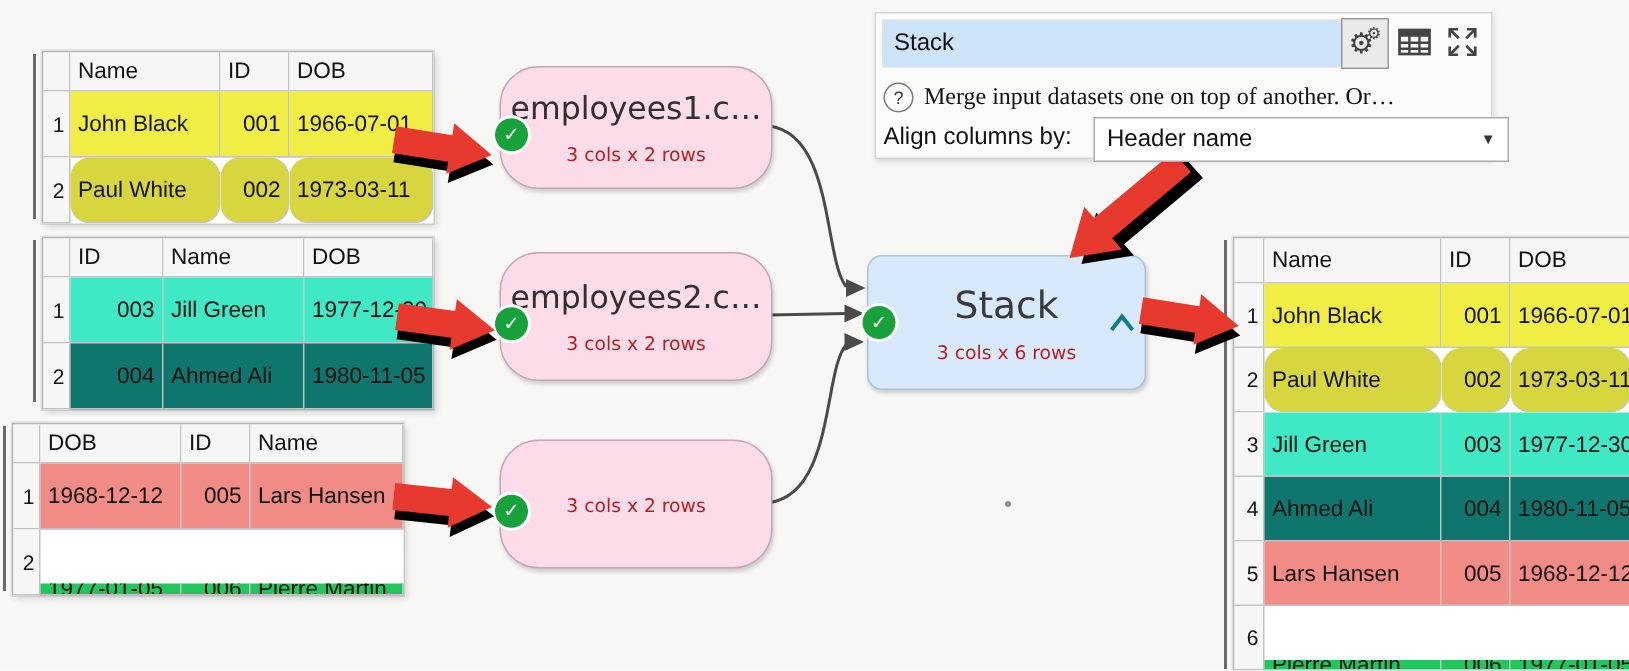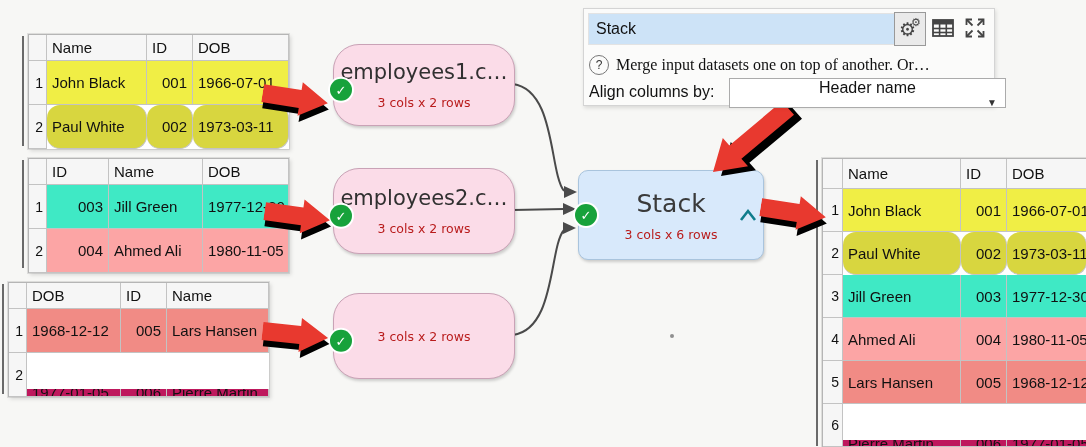--- a/index.html
+++ b/index.html
@@ -10,22 +10,22 @@
   .dtable{position:absolute;display:grid;background:#fff;z-index:2;
           border-top:1px solid #b5b5b5;border-left:1px solid #b5b5b5;
           box-shadow:0 0 0 1px rgba(150,150,150,.25),2px 2px 4px rgba(0,0,0,.13);
           font-size:15px;text-align:center;}
   .cell{border-right:1px solid #c3c3c3;border-bottom:1px solid #c3c3c3;
         display:flex;align-items:center;padding:0 5px;white-space:nowrap;overflow:hidden;}
   .hdr{background:#f6f6f6;}
   .rn{background:#f6f6f6;justify-content:flex-end;padding-right:3px;font-size:14px;}
   .num{justify-content:flex-end;}
   .c-y0{background:#F0EE45;} .c-y1{background:#D8D63F;border-radius:13px;}
-  .c-t0{background:#3FE9C5;} .c-t1{background:#fca5a5;}
-  .c-r0{background:#F18B85;} .c-r1{background:#be185d;margin-top:36px;}
+  .c-t0{background:#3FE9C5;} .c-t1{background:#0f766e;}
+  .c-r0{background:#F18B85;} .c-r1{background:#22c55e;margin-top:36px;}
   .edgebar{position:absolute;width:2px;background:#6a6a6a;z-index:2;}
 
   
   .node{position:absolute;z-index:2;background:#FBDCE8;border:1px solid #C9A2B6;border-radius:26px;
         box-shadow:1px 2px 3px rgba(0,0,0,.18);display:flex;flex-direction:column;
         align-items:center;justify-content:center;gap:11px;
         font-family:"DejaVu Sans",sans-serif;}
   .node .title{font-size:21px;color:#303030;}
   .node .sub{font-size:12.5px;color:#b91c1c;}
   .stack{background:#D8E9FB;border:1px solid #A9C4DD;border-radius:10px;gap:9px;}
@@ -43,21 +43,21 @@
              border:1px solid #e3e3e3;display:flex;align-items:center;padding:0 7px;color:#111;}
   .ibtn{position:absolute;top:3px;width:30px;height:32px;display:flex;align-items:center;
         justify-content:center;background:transparent;}
   .ibtn.pressed{background:#eaeaea;border:1px solid #999;}
   .helprow{position:absolute;left:5px;top:46px;width:400px;display:flex;align-items:center;gap:7px;}
   .qmark{width:18px;height:18px;border:1.6px solid #777;border-radius:50%;flex:0 0 auto;
          display:flex;align-items:center;justify-content:center;font-size:12px;color:#333;}
   .helptxt{white-space:nowrap;overflow:hidden;color:#111;font-family:Liberation Serif, serif;}
   .alignrow{position:absolute;left:5px;top:74px;display:flex;align-items:center;}
   .combo{position:absolute;left:145px;top:69px;width:259px;height:28px;background:#fff;
-         border:1px solid #ababab;display:flex;align-items:center;padding:0 8px;flex-direction:column;}
+         border:1px solid #ababab;display:flex;align-items:center;padding:0 8px;}
   .combo .tri{margin-left:auto;font-size:10px;color:#333;}
 
   
   .lines{position:absolute;left:0;top:0;z-index:1;}
   .redarrow{position:absolute;z-index:3;}
   .dot{position:absolute;left:670px;top:334px;width:4px;height:4px;border-radius:50%;
        background:#8f8f8f;z-index:1;}
 </style>
 </head>
 <body>

